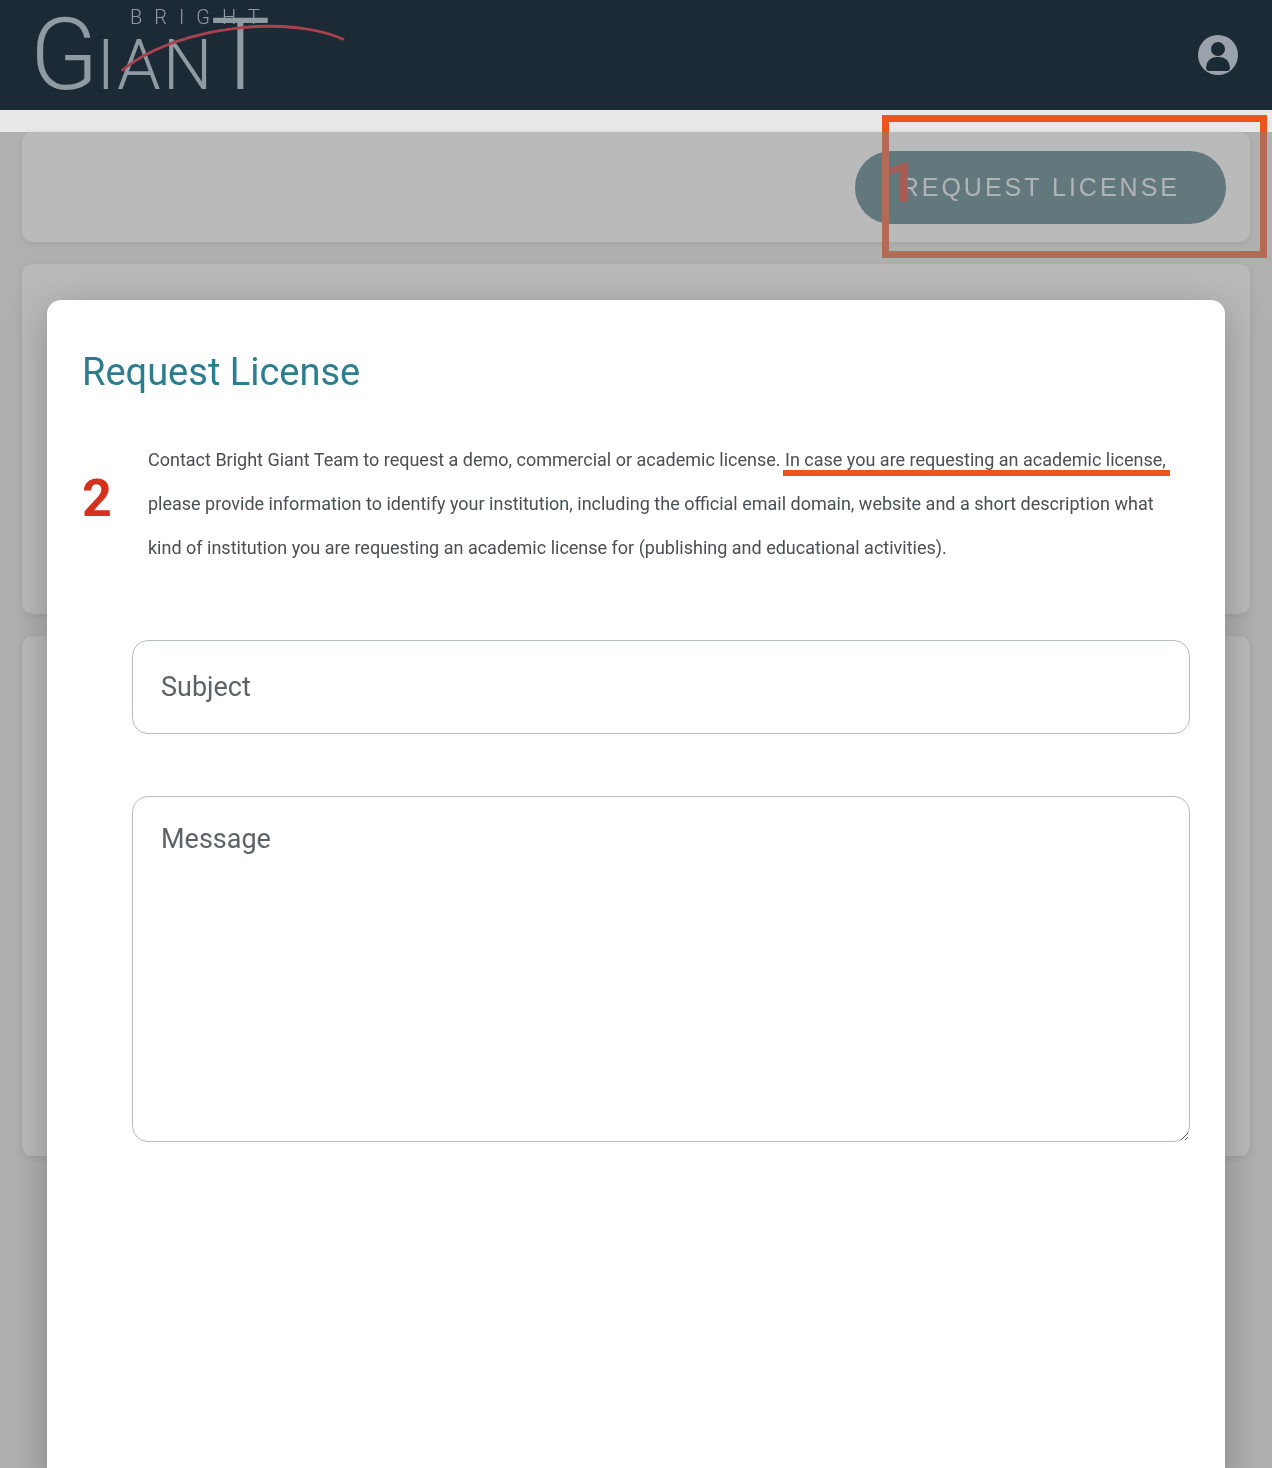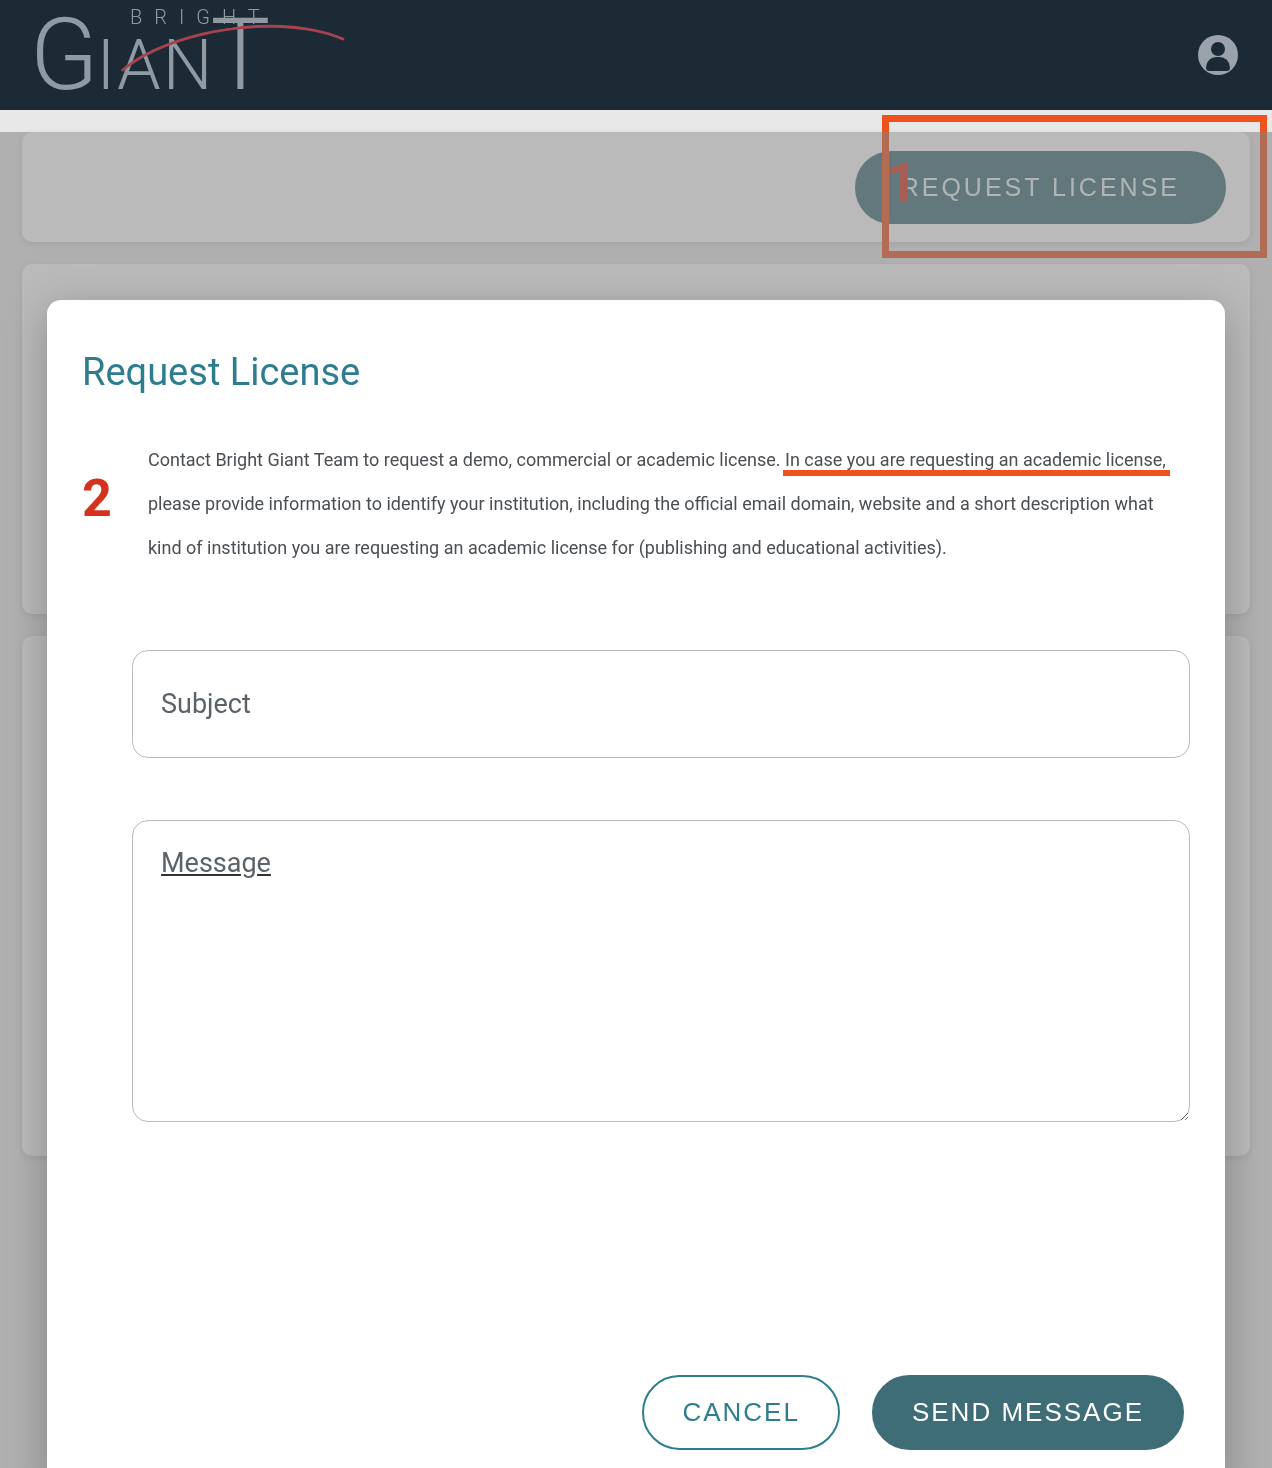--- a/index.html
+++ b/index.html
@@ -114,22 +114,22 @@
     left: -2px; right: -4px; bottom: -6px;
   }
 
   .field {
     display: block; width: calc(100% - 50px); margin-left: 50px;
     border: 1px solid #b7bcc0; border-radius: 16px;
     font-size: 27px; color: #333; padding: 26px 28px;
     font-family: inherit; outline: none;
   }
   .field::placeholder { color: #5b6268; }
-  .subject { height: 108px; margin-bottom: 62px; margin-top: 10px; }
-  .message { height: 302px; resize: both; text-decoration: underline; }
+  .subject { height: 94px; margin-bottom: 62px; }
+  .message { height: 346px; resize: both; }
 
   .modal-actions {
     display: flex; justify-content: flex-end; gap: 32px;
     margin-top: auto; padding-top: 60px; padding-right: 6px;
   }
   .btn {
     border-radius: 40px; font-size: 26px; letter-spacing: 2px;
     padding: 20px 38px; cursor: pointer; font-weight: 400;
   }
   .btn-cancel {
@@ -179,19 +179,15 @@
       </div>
       <div class="modal-text">
         <span>Contact Bright Giant Team to request a demo, commercial or academic license. </span><span class="ul-wrap"><span>In case you are requesting an academic license,</span><span class="academic-underline"></span></span><span> please provide information to identify your institution, including the official email domain, website and a short description what kind of institution you are requesting an academic license for (publishing and educational activities).</span>
       </div>
     </div>
 
     <input class="field subject" type="text" placeholder="Subject" style="">
 
     <textarea class="field message" placeholder="Message" style=""></textarea>
 
-    <div class="modal-actions">
-      <button class="btn btn-cancel">CANCEL</button>
-      <button class="btn btn-send">SEND MESSAGE</button>
-    </div>
   </div>
 
 </div>
 
 </body></html>

